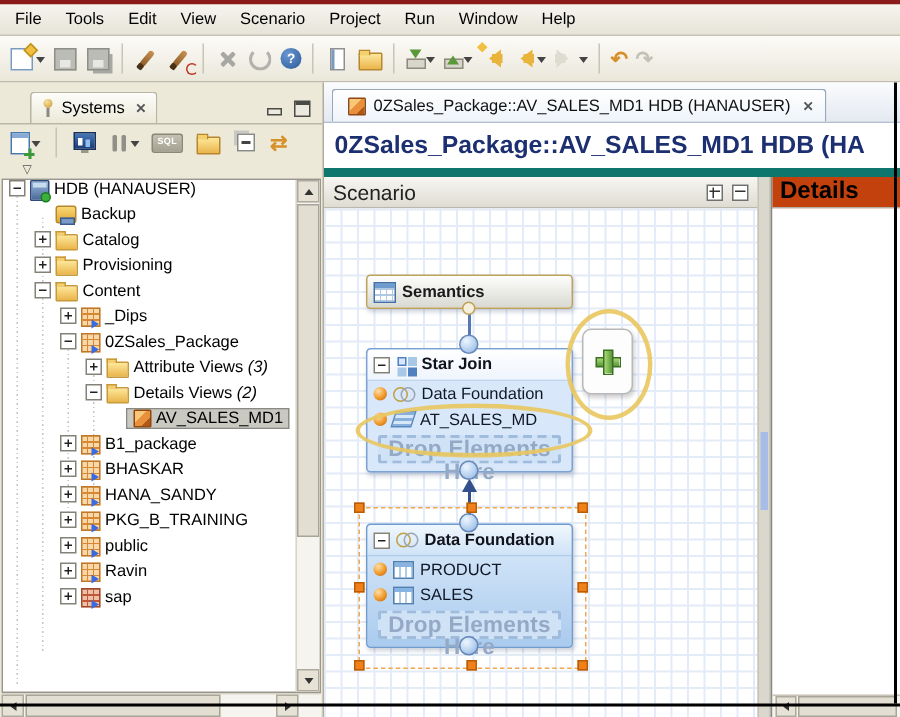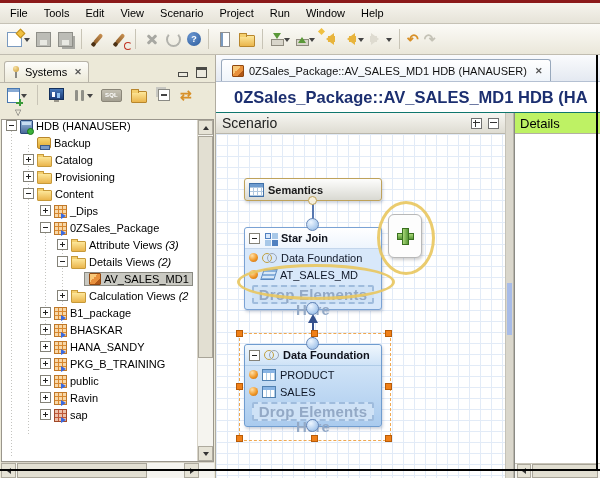--- a/index.html
+++ b/index.html
@@ -48,21 +48,21 @@
   .arrR::before{content:"";position:absolute;right:0;top:0;border:6px solid transparent;border-left:8px solid #dedbd0}
   .arrR::after{content:"";position:absolute;right:8px;top:3px;width:7px;height:6px;background:#dedbd0}
   .arrL.star::before{border-right-color:#e8b43c}
   .arrL.star .st{position:absolute;left:-1px;top:-4px;width:5px;height:5px;background:#f0c040;transform:rotate(45deg)}
   .gly{font-size:14px;font-weight:bold;line-height:14px}
   .gold{color:#d89028}.pale{color:#c4c2b6}
   
   .main{display:flex;height:423px}
   
   .leftpanel{width:216px;display:flex;flex-direction:column;background:#ece9d8;border-right:1px solid #b0aca0;box-sizing:border-box}
-  .lp-tabbar{height:25px;display:flex;align-items:flex-end;padding:2px 4px 0 4px;border-bottom:1px solid #bab6aa}
+  .lp-tabbar{height:25px;display:flex;align-items:flex-end;padding:2px 4px 0 20px;border-bottom:1px solid #bab6aa}
   .lp-tab{display:flex;align-items:center;gap:4px;font-size:11px;color:#000;background:linear-gradient(#fdfdfa,#ece9d8);
           border:1px solid #b8b4a8;border-bottom:none;border-radius:3px 3px 0 0;padding:3px 6px;height:21px;box-sizing:border-box}
   .ico-systems{width:10px;height:12px;position:relative;display:inline-block}
   .ico-systems::before{content:"";position:absolute;top:0;left:2px;width:6px;height:6px;border-radius:50%;
           background:radial-gradient(circle at 35% 30%,#f8e0a0,#c89830)}
   .ico-systems::after{content:"";position:absolute;bottom:0;left:4px;width:2px;height:6px;background:#8a8a84}
   .tab-close{font-size:9px;color:#555;margin-left:3px;font-weight:bold}
   .lp-winbtns{margin-left:auto;display:flex;gap:7px;align-items:center;padding:0 4px 4px 0}
   .wb-min{width:11px;height:10px;position:relative}
   .wb-min::after{content:"";position:absolute;left:0;bottom:1px;width:8px;height:3px;border:1px solid #4a4a46;background:#eceadf}
@@ -145,22 +145,22 @@
   .vs-down{position:absolute;bottom:0}
   .lp-hscroll{height:15px;margin:0 1px;background:#f5f4ef;border-top:1px solid #d8d4c8;position:relative}
   .hs-thumb{position:absolute;left:16px;top:0;height:15px;width:130px;background:#e2dfd2;border:1px solid #a8a498;box-sizing:border-box}
   .hs-right{position:absolute;right:15px;top:0}
   .hs-left{position:absolute;left:0;top:0}
   
   .editor{flex:1;display:flex;flex-direction:column;background:#fff;min-width:0}
   .ed-tabbar{height:24px;background:linear-gradient(#fafbfd,#e4e9f1);display:flex;align-items:flex-end;padding:2px 0 0 5px;border-bottom:1px solid #b4c0d2}
   .ed-tab{display:flex;align-items:center;gap:5px;background:linear-gradient(#ffffff,#eff4fa);border:1px solid #98a8bc;border-bottom:none;
           border-radius:3px 3px 0 0;padding:0 7px;font-size:11px;color:#111;height:22px;box-sizing:border-box;white-space:nowrap}
-  .ed-title{height:30px;background:#fff;display:flex;align-items:center;padding-left:18px;font-size:16.5px;font-weight:bold;
-            color:#1c2f70;border-bottom:1px solid #0f766e;white-space:nowrap;overflow:hidden}
+  .ed-title{height:30px;background:#fff;display:flex;align-items:center;padding-left:7px;font-size:16.5px;font-weight:bold;
+            color:#1c2f70;border-bottom:6px solid #0f766e;white-space:nowrap;overflow:hidden}
   .ed-content{flex:1;display:flex;position:relative;min-height:0}
   .scenario{width:289px;display:flex;flex-direction:column;min-width:0}
   .sc-header{height:20px;background:linear-gradient(#f7f6f2,#dedcd2);border-bottom:1px solid #bab7ac;display:flex;align-items:center;
              padding:0 6px;font-size:14px;color:#222}
   .sc-tools{margin-left:auto;display:flex;gap:6px;align-items:center}
   .sc-ico{width:9px;height:9px;border:1px solid #707070;background:#fff;position:relative;display:inline-block}
   .sc-ico::before{content:"";position:absolute;left:1px;right:1px;top:3px;height:1px;background:#333}
   .sc-ico.p::after{content:"";position:absolute;left:3px;top:1px;bottom:1px;width:1px;background:#333}
   .canvas{flex:1;position:relative;background:#fff;overflow:hidden;
       background-image:linear-gradient(to right,#e2ebf7 1px,transparent 1px),linear-gradient(to bottom,#e2ebf7 1px,transparent 1px);
@@ -196,21 +196,21 @@
   .hl{position:absolute;border:3px solid rgba(233,198,94,.9);border-radius:50%;z-index:9;pointer-events:none}
   .hl-e1{left:161px;top:67px;width:52px;height:68px}
   .hl-e2{left:21px;top:130px;width:152px;height:30px}
   
   .sash{width:7px;background:#dad7cc;border-left:1px solid #c4c1b6;border-right:1px solid #b8b5aa;position:relative;box-sizing:content-box}
   .sash .blue{position:absolute;top:170px;height:52px;left:1px;right:1px;background:#a8bce8}
   .sash .sa{position:absolute;left:0.5px;width:0;height:0;border:3px solid transparent}
   .sa-l{top:140px;border-right:4px solid #222}
   .sa-r{top:237px;border-left:4px solid #222}
   .details{flex:1;display:flex;flex-direction:column;background:#fff;min-width:0;border-left:1px solid #8a8a84}
-  .dt-header{height:20px;background:#bef264;border-bottom:1px solid #b4b0a4;font-size:13px;font-weight:normal;color:#000;
+  .dt-header{height:20px;background:#c2410c;border-bottom:1px solid #b4b0a4;font-size:16px;font-weight:bold;color:#000;
       display:flex;align-items:center;padding-left:5px}
   .dt-body{flex:1;background:#fff}
   .dt-hscroll{height:14px;background:#f5f4ef;border-top:1px solid #c8c4b8;position:relative}
   .dt-hscroll .sbtn{height:14px;width:14px;position:absolute;left:2px;top:0}
   .dt-thumb{position:absolute;left:17px;top:0;height:14px;right:2px;background:#e2dfd2;border:1px solid #a8a498;box-sizing:border-box}
   
   .bline-r{position:absolute;left:596px;top:55px;width:2px;height:414px;background:#000;z-index:50}
   .bline-b{position:absolute;left:0;top:469px;width:600px;height:2px;background:#000;z-index:50}
 </style>
 </head>
@@ -414,26 +414,20 @@
           <span class="tl">Details Views</span>
           <i class="tsuf">(2)</i>
         </div>
       <div class="trow" style="--in:4">
           <span class="exp hid"></span>
           <span class="selwrap">
             <span class="ti ti-cube"></span>
             <span class="tl">AV_SALES_MD1</span>
           </span>
         </div>
-      <div class="trow" style="--in:3">
-          <span class="exp plus"></span>
-          <span class="ti ti-folder"></span>
-          <span class="tl">Calculation Views</span>
-          <i class="tsuf">(2</i>
-        </div>
       <div class="trow" style="--in:2">
           <span class="exp plus"></span>
           <span class="ti ti-package"></span>
           <span class="tl">B1_package</span>
         </div>
       <div class="trow" style="--in:2">
           <span class="exp plus"></span>
           <span class="ti ti-package"></span>
           <span class="tl">BHASKAR</span>
         </div>

